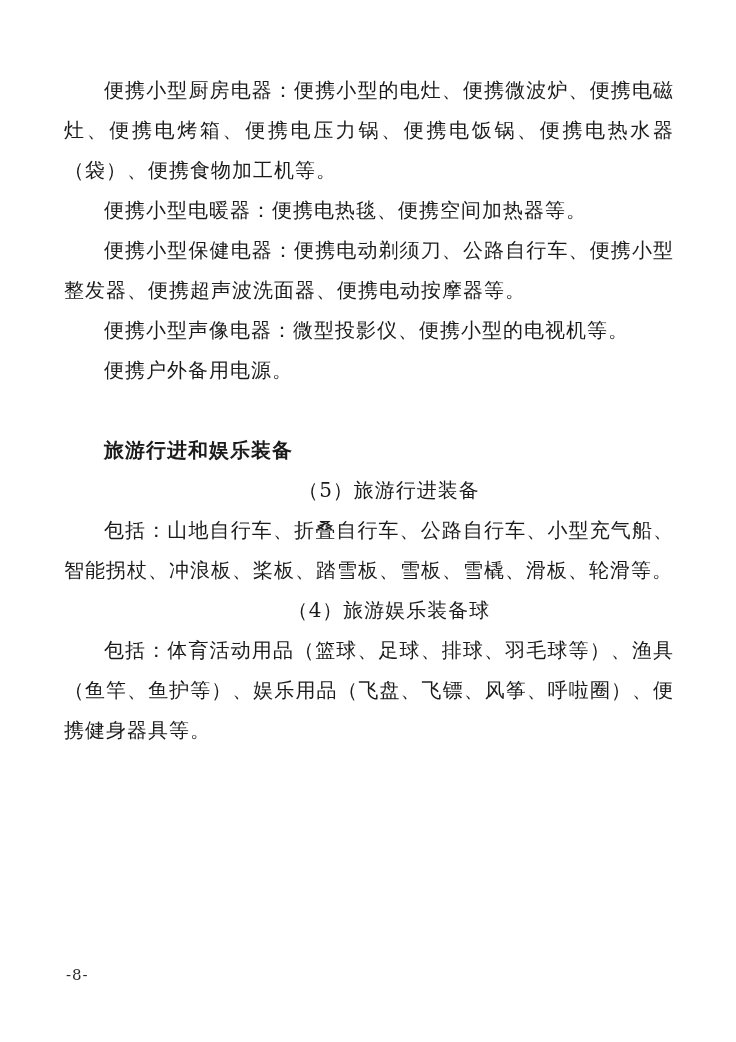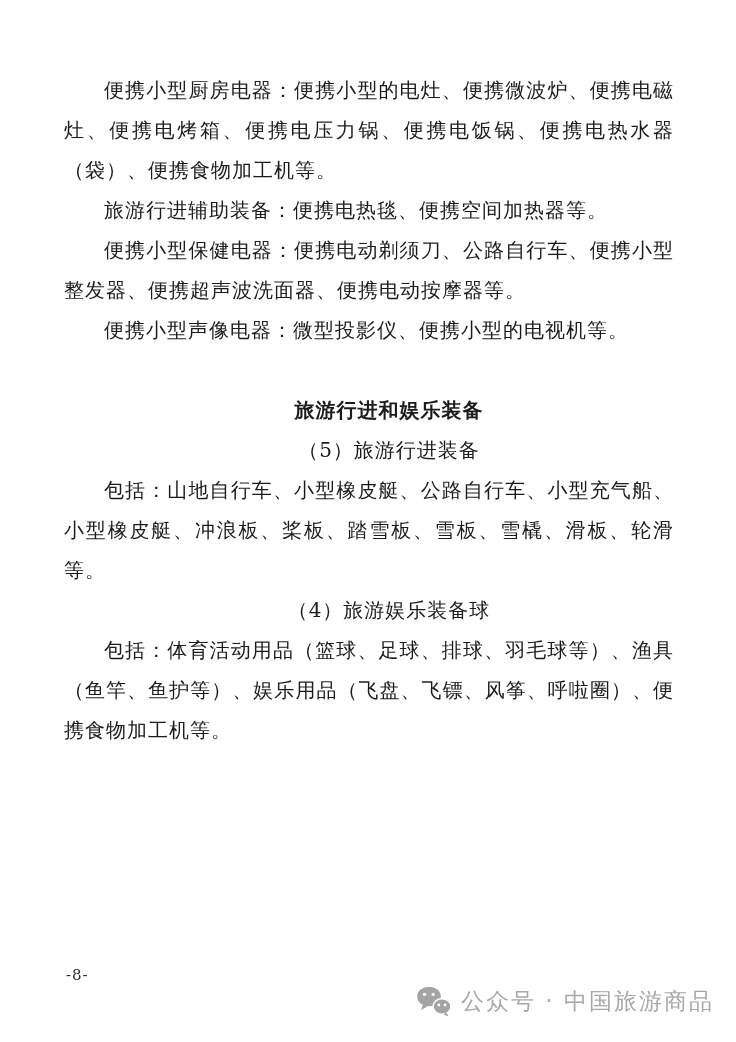--- a/index.html
+++ b/index.html
@@ -30,21 +30,21 @@
     font-size: 20px;
     line-height: 40px;
     letter-spacing: 1px;
     text-indent: 2em;
     text-align: justify;
     text-justify: inter-character;
   }
   .content p.heading {
     font-weight: bold;
     margin-top: 40px;
-    text-align: center;
+    text-align: left;
   }
   .content p.entry-label {
     text-align: center;
   }
   .page-number {
     position: absolute;
     left: 66px;
     top: 966px;
     font-size: 15px;
     letter-spacing: 1px;
@@ -67,45 +67,31 @@
     display: block;
   }
 </style>
 </head>
 <body>
 
 <div class="page">
 
   <div class="content">
     <p>便携小型厨房电器：便携小型的电灶、便携微波炉、便携电磁灶、便携电烤箱、便携电压力锅、便携电饭锅、便携电热水器（袋）、便携食物加工机等。</p>
-    <p>旅游行进辅助装备：便携电热毯、便携空间加热器等。</p>
+    <p>便携小型电暖器：便携电热毯、便携空间加热器等。</p>
     <p>便携小型保健电器：便携电动剃须刀、公路自行车、便携小型整发器、便携超声波洗面器、便携电动按摩器等。</p>
     <p>便携小型声像电器：微型投影仪、便携小型的电视机等。</p>
+    <p>便携户外备用电源。</p>
 
     <p class="heading">旅游行进和娱乐装备</p>
 
     <p class="entry-label">（5）旅游行进装备</p>
-    <p>包括：山地自行车、小型橡皮艇、公路自行车、小型充气船、小型橡皮艇、冲浪板、桨板、踏雪板、雪板、雪橇、滑板、轮滑等。</p>
+    <p>包括：山地自行车、折叠自行车、公路自行车、小型充气船、智能拐杖、冲浪板、桨板、踏雪板、雪板、雪橇、滑板、轮滑等。</p>
 
     <p class="entry-label">（4）旅游娱乐装备球</p>
-    <p>包括：体育活动用品（篮球、足球、排球、羽毛球等）、渔具（鱼竿、鱼护等）、娱乐用品（飞盘、飞镖、风筝、呼啦圈）、便携食物加工机等。</p>
+    <p>包括：体育活动用品（篮球、足球、排球、羽毛球等）、渔具（鱼竿、鱼护等）、娱乐用品（飞盘、飞镖、风筝、呼啦圈）、便携健身器具等。</p>
 
   </div>
 
   <div class="page-number">-8-</div>
 
-  <div class="footer-badge">
-    <span>
-      <svg width="36" height="31" viewBox="0 0 36 31">
-        <ellipse cx="13" cy="10.5" rx="11.8" ry="9.8" fill="#a4a4a4"></ellipse>
-        <path d="M7 18.5 L5 24 L11.5 20.5 Z" fill="#a4a4a4"></path>
-        <circle cx="8.6" cy="8.4" r="1.7" fill="#ffffff"></circle>
-        <circle cx="17.2" cy="8.4" r="1.7" fill="#ffffff"></circle>
-        <ellipse cx="26" cy="20.5" rx="9" ry="7.8" fill="#a4a4a4" stroke="#ffffff" stroke-width="1.6"></ellipse>
-        <path d="M30.5 26.5 L32.5 30.5 L27.5 28.5 Z" fill="#a4a4a4"></path>
-        <circle cx="22.8" cy="19" r="1.4" fill="#ffffff"></circle>
-        <circle cx="29" cy="19" r="1.4" fill="#ffffff"></circle>
-      </svg>
-    </span>
-    <span>公众号 · 中国旅游商品</span>
-  </div>
 
 </div>
 
 </body></html>

